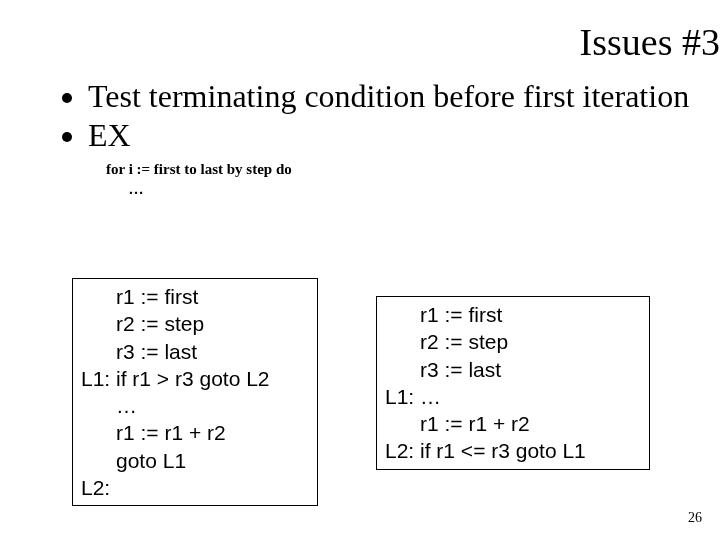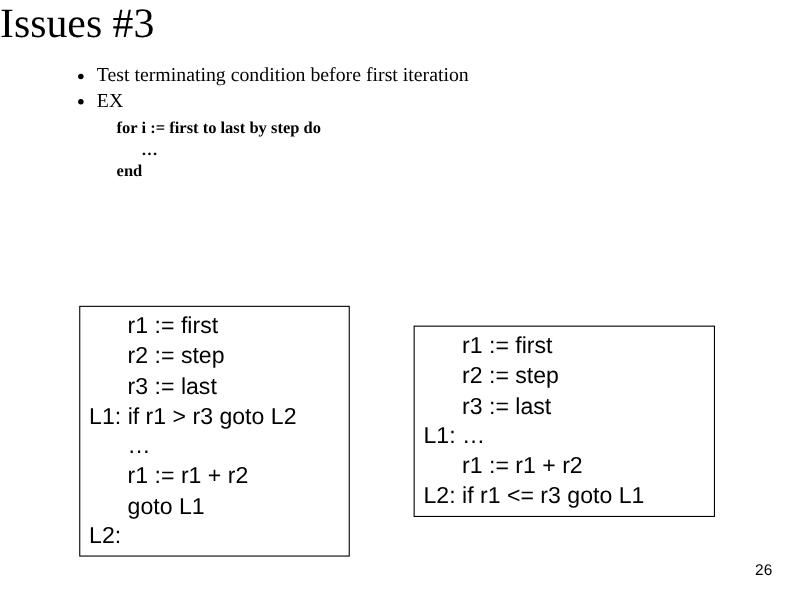--- a/index.html
+++ b/index.html
@@ -1,41 +1,40 @@
 <!DOCTYPE html>
 <html><head>
 <meta charset="utf-8">
 <style>
 html,body{margin:0;padding:0}
 body{width:720px;height:540px;background:#fff;color:#000;font-family:"Times New Roman",Times,serif;position:relative}
-.title{font-size:38px;text-align:left;}
-.bullets{margin:14px 0 0 48px;font-size:18px}
+.title{font-size:38px;text-align:right;margin-top:20px}
+.bullets{margin:14px 0 0 48px;font-size:32px}
 .bullets li{margin-bottom:2px}
 .pseudo{margin:6px 0 0 106px;font-size:15px;line-height:1.3}
 .pseudo .pline{white-space:pre}
 .boxwrap{position:absolute;top:278px;left:0;width:100%}
 .codebox{position:absolute;border:1px solid #000;font-family:Arial,Helvetica,sans-serif;font-size:21px;line-height:1.3;padding:4px 8px;white-space:pre}
 .box-left{left:72px;width:228px}
 .box-right{left:376px;top:18px;width:256px}
-.pagenum{position:absolute;right:18px;bottom:14px;font-family:Liberation Sans, sans-serif;font-size:14px}
+.pagenum{position:absolute;right:18px;bottom:14px;font-family:Liberation Serif, serif;font-size:14px}
 </style>
 </head>
 <body>
 
 <div class="title">Issues #3</div>
 
 <ul class="bullets">
   <li>Test terminating condition before first iteration</li>
   <li>EX</li>
 </ul>
 
 <div class="pseudo">
   <div class="pline"><b>for i := first to last by step do</b></div>
   <div class="pline"><b>      …</b></div>
-  <div class="pline"><b>end</b></div>
 </div>
 
 <div class="boxwrap">
   <div class="codebox box-left">      r1 := first
       r2 := step
       r3 := last
 L1: if r1 &gt; r3 goto L2
       …
       r1 := r1 + r2
       goto L1

